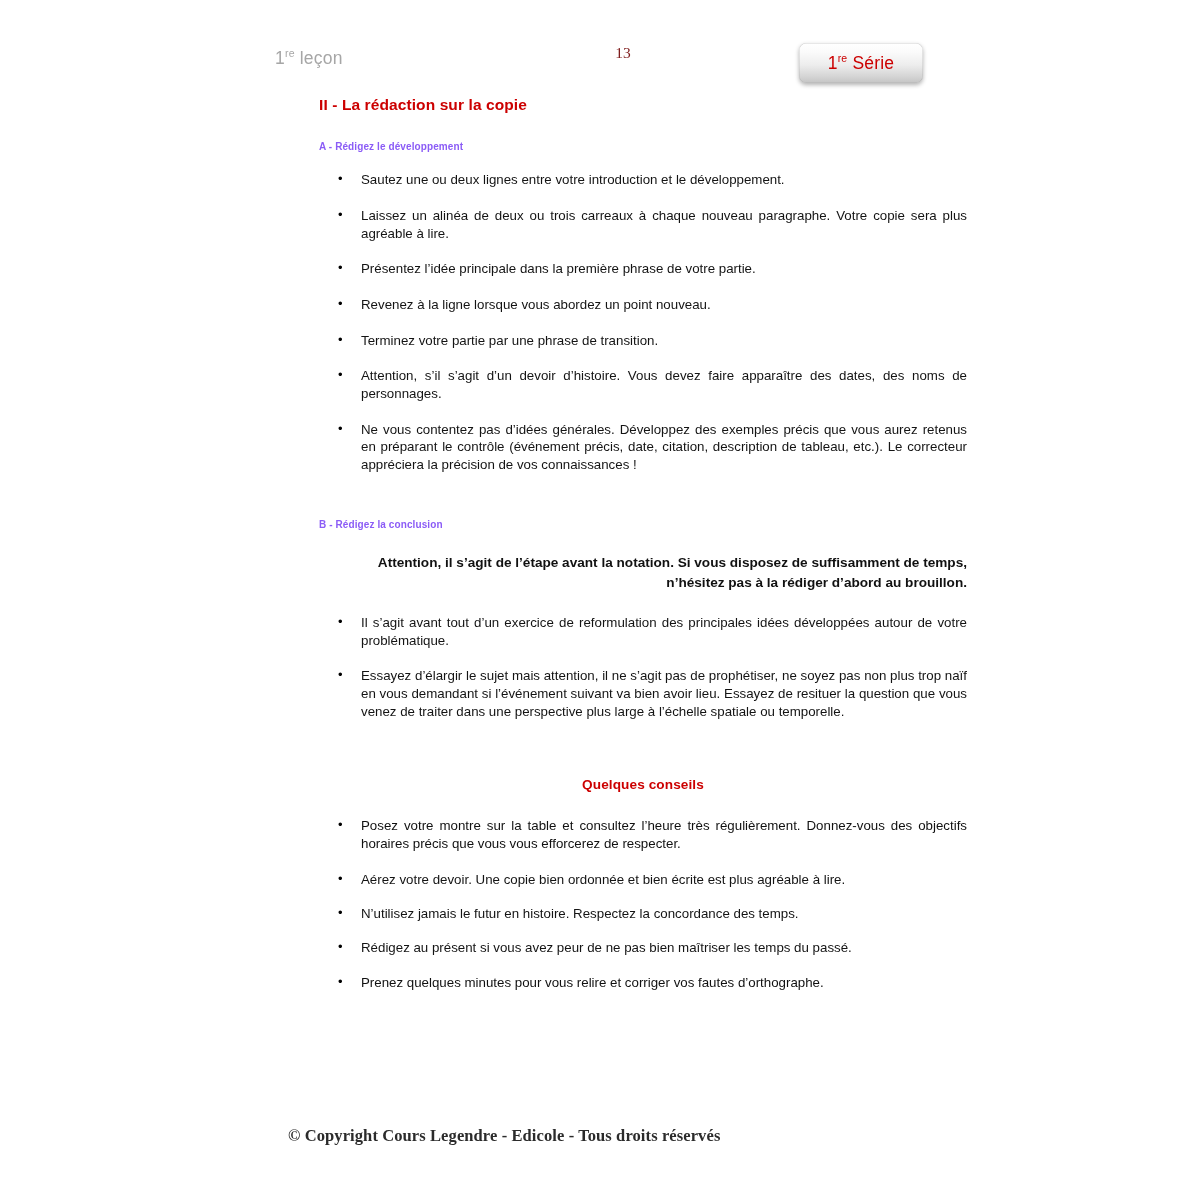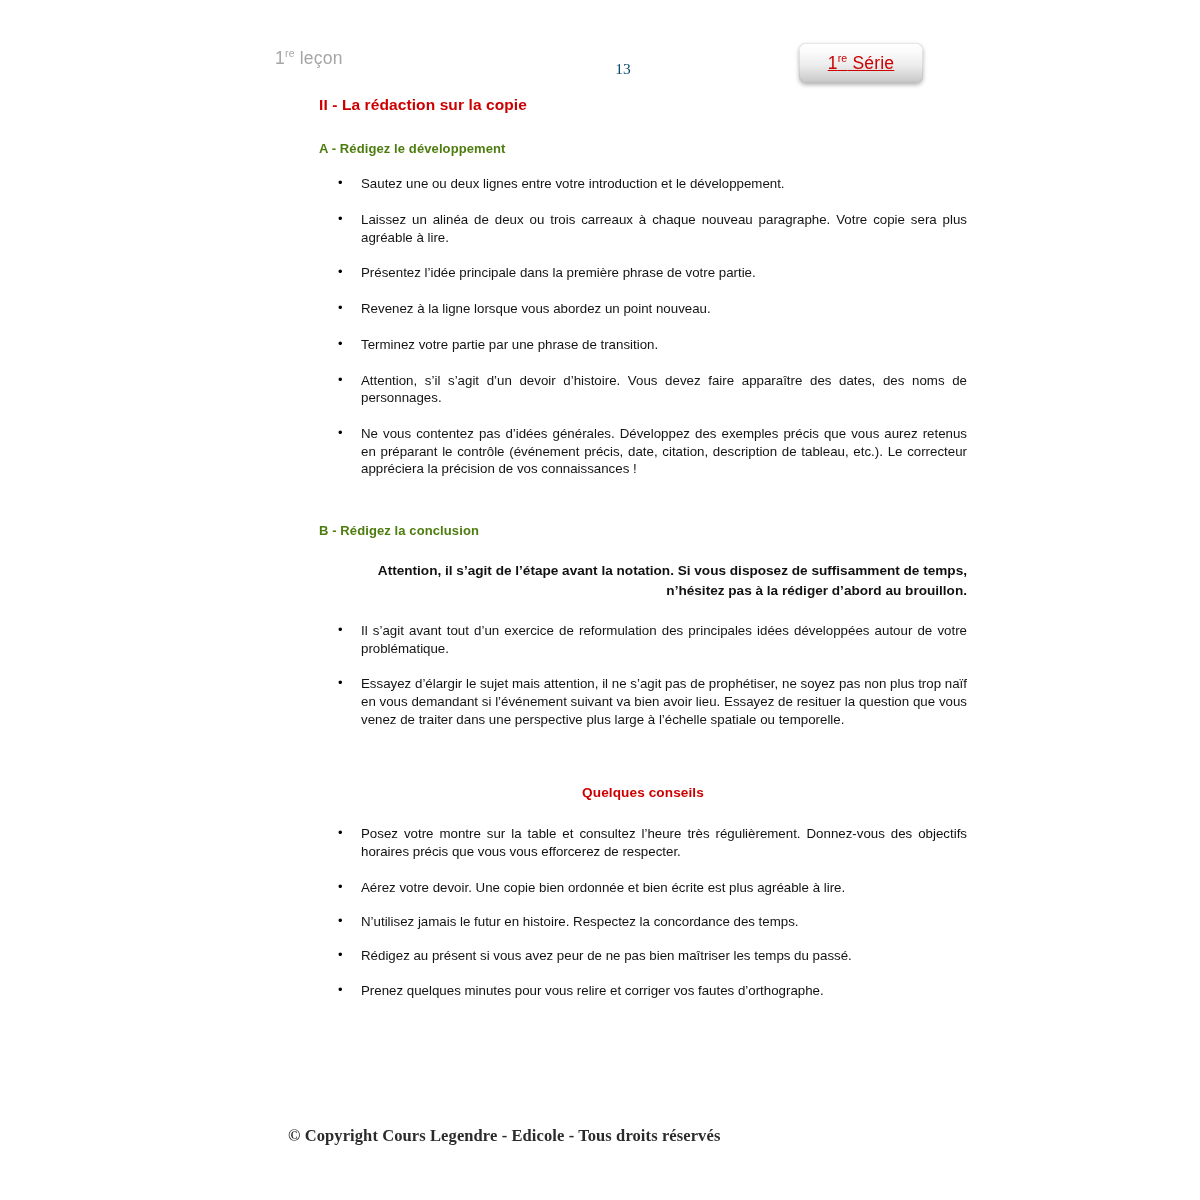--- a/index.html
+++ b/index.html
@@ -41,46 +41,45 @@
   }
   .header-lesson sup {
     font-size: 10.5px;
     vertical-align: super;
     line-height: 0;
   }
   .page-number {
     position: absolute;
     left: 0;
     right: 0;
-    top: 20px;
+    top: 4px;
     text-align: center;
     font-family: "Liberation Serif", serif;
     font-size: 15.5px;
-    color: #0c4a6e;
+    color: #7f1d1d;
     margin-left: 48px;
   }
   .series-badge {
     position: absolute;
     right: 0;
     top: 3px;
     width: 124px;
     height: 40px;
     border-radius: 7px;
     background: linear-gradient(to bottom, #ffffff 0%, #fbfbfb 22%, #ededed 55%, #d6d6d6 82%, #c4c4c4 100%);
     box-shadow: 0 2px 4px rgba(0,0,0,.30), 0 0 0 .5px rgba(170,170,170,.55) inset;
     display: flex;
     align-items: center;
     justify-content: center;
   }
   .series-badge-label {
     font-size: 17.5px;
     color: #cc0000;
     white-space: nowrap;
     letter-spacing: .2px;
-    text-decoration: underline;
   }
   .series-badge-label sup {
     font-size: 10.5px;
     vertical-align: super;
     line-height: 0;
   }
 
   
   .content {
     position: absolute;
@@ -93,23 +92,23 @@
   h1.section-title {
     margin: 0;
     font-size: 15.5px;
     font-weight: bold;
     color: #cc0000;
     line-height: 1.35;
     letter-spacing: .1px;
   }
   h2.sub-title {
     margin: 0;
-    font-size: 13px;
-    font-weight: bold;
-    color: #4d7c0f;
+    font-size: 10px;
+    font-weight: bold;
+    color: #8b5cf6;
     line-height: 1.35;
     letter-spacing: .1px;
   }
   h2.centered-title {
     margin: 0;
     font-size: 13.6px;
     font-weight: bold;
     color: #cc0000;
     text-align: center;
     line-height: 1.35;

